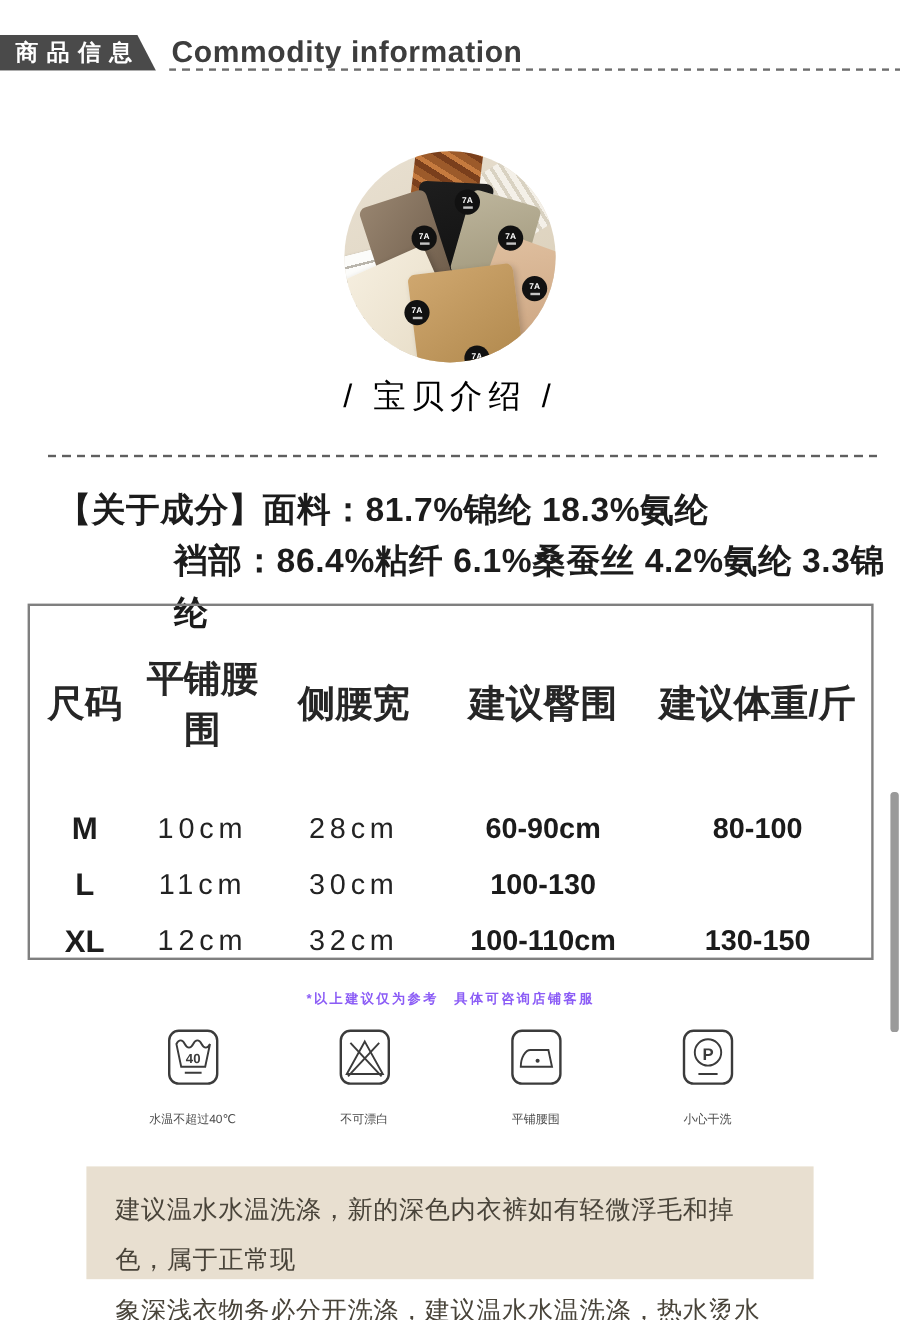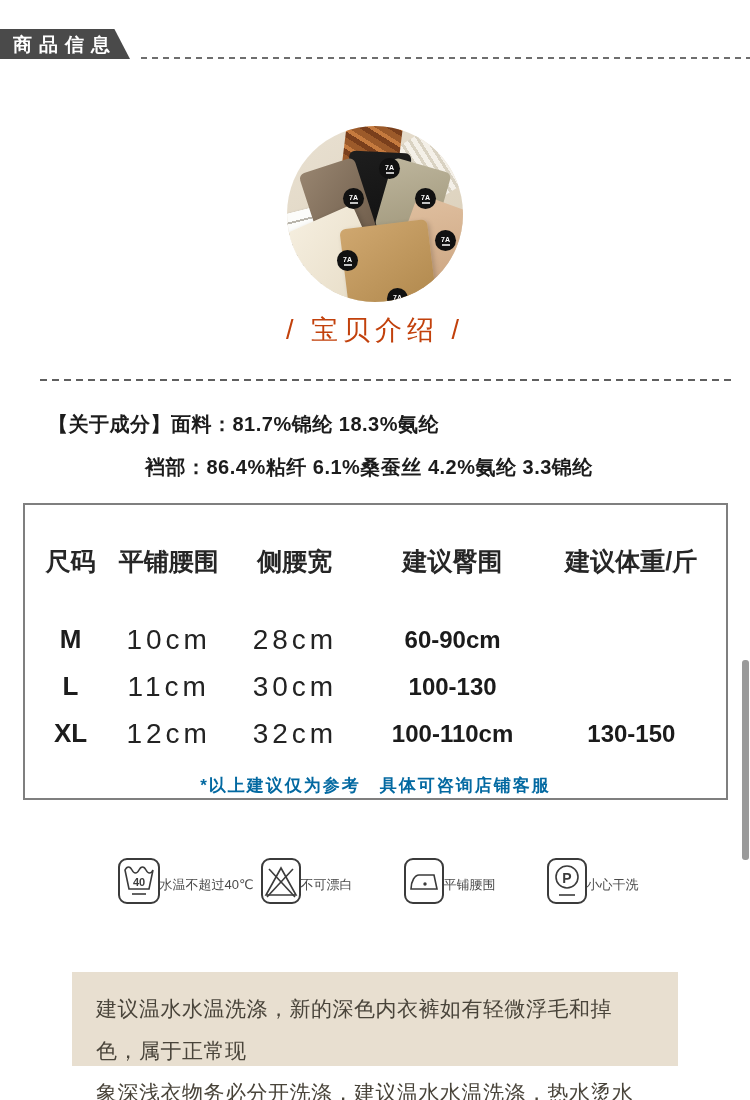--- a/index.html
+++ b/index.html
@@ -47,50 +47,50 @@
     background:linear-gradient(150deg,#cda briefly,#b08850);background:linear-gradient(150deg,#cda briefly);}
   .p-camel{background:linear-gradient(150deg,#cfa76f,#ad8549);box-shadow:2px 2px 5px rgba(0,0,0,.18);}
   .tag7a{
     position:absolute;width:21px;height:21px;border-radius:50%;background:#111111;
     display:flex;flex-direction:column;align-items:center;justify-content:center;z-index:5;
   }
   .tag7a span{color:#ffffff;font-size:7px;font-weight:700;line-height:7px;}
   .tag7a::after{content:"";width:8px;height:2px;margin-top:1px;background:rgba(255,255,255,.75);}
   
   .caption{position:absolute;left:0;top:312px;width:100%;text-align:center;
-    font-size:27px;color:#c2410c;letter-spacing:5px;font-weight:500;}
+    font-size:27px;color:#000000;letter-spacing:5px;font-weight:500;}
   .divider{
     position:absolute;left:40px;top:379px;width:691px;height:2px;
     background:repeating-linear-gradient(90deg,#5f5f5f 0 7px,transparent 7px 12px);
   }
   
-  .comp{position:absolute;left:48px;top:403px;font-size:20px;font-weight:600;color:#1c1c1c;line-height:43px;letter-spacing:.5px;}
+  .comp{position:absolute;left:48px;top:403px;font-size:28px;font-weight:600;color:#1c1c1c;line-height:43px;letter-spacing:.5px;}
   .comp .l2{padding-left:97px;}
   
   .stable{
     position:absolute;left:23px;top:503px;width:705px;height:297px;box-sizing:border-box;
     border:2px solid #7f7f7f;
   }
   .trow{display:grid;grid-template-columns:13% 15% 21% 24% 27%;align-items:center;}
-  .thead{margin-top:40px;font-size:25px;font-weight:600;color:#262626;}
+  .thead{margin-top:40px;font-size:31px;font-weight:600;color:#262626;}
   .tbody{margin-top:38px;}
   .tbody .trow{height:47px;}
   .cell{text-align:center;}
   .c-size{font-size:26px;font-weight:700;color:#1d1d1d;}
-  .c-cm{font-size:28px;color:#232323;letter-spacing:4px;font-weight:500;}
+  .c-cm{font-size:24px;color:#232323;letter-spacing:4px;font-weight:500;}
   .c-bold{font-size:24px;font-weight:700;color:#1b1b1b;}
-  .tnote{margin-top:17px;text-align:center;font-size:17px;font-weight:600;color:#0369a1;letter-spacing:2px;}
+  .tnote{margin-top:17px;text-align:center;font-size:11px;font-weight:600;color:#8b5cf6;letter-spacing:2px;}
   
   .care-row{position:absolute;left:0;top:858px;width:750px;display:flex;justify-content:center;gap:57px;}
-  .care{display:flex;align-items:center;width:86px;}
+  .care{display:flex;flex-direction:column;align-items:center;width:86px;}
   .care-box{
     width:42px;height:46px;box-sizing:border-box;border:2px solid #3b3b3b;border-radius:9px;
     display:flex;align-items:center;justify-content:center;background:#ffffff;
   }
-  .care-label{margin-top:7px;font-size:13px;color:#4a4a4a;white-space:nowrap;}
+  .care-label{margin-top:22px;font-size:10px;color:#4a4a4a;white-space:nowrap;}
   .care svg{stroke:#3b3b3b;fill:none;stroke-width:1.6;}
   .care svg text{fill:#3b3b3b;stroke:none;font-family:"Liberation Sans","DejaVu Sans",sans-serif;}
   
   .note-box{
     position:absolute;left:72px;top:972px;width:606px;height:94px;background:#e8dfd0;
     box-sizing:border-box;padding:16px 24px 0 24px;
   }
   .note-box div{font-size:21px;color:#49443a;line-height:42px;font-weight:500;letter-spacing:.5px;}
   
   .sb-track{position:absolute;right:0;top:0;width:8px;height:1100px;background:transparent;}
@@ -98,20 +98,21 @@
 </style>
 </head>
 <body>
 
 <div class="page">
 
   <div class="hdr">
     <div class="hdr-badge">
       <span>商品信息</span>
     </div>
+    <div class="hdr-title">Commodity information</div>
     <div class="hdr-dash"></div>
   </div>
 
   <div class="hero">
     <div class="piece knit"></div>
     <div class="piece paper"></div>
     <div class="piece p-orange"></div>
     <div class="piece p-black"></div>
     <div class="piece p-taupe"></div>
     <div class="piece p-sage"></div>
@@ -154,20 +155,21 @@
       <div class="cell">侧腰宽</div>
       <div class="cell">建议臀围</div>
       <div class="cell">建议体重/斤</div>
     </div>
     <div class="tbody">
       <div class="trow">
         <div class="cell c-size">M</div>
         <div class="cell c-cm">10cm</div>
         <div class="cell c-cm">28cm</div>
         <div class="cell c-bold">60-90cm</div>
+        <div class="cell c-bold">80-100</div>
       </div>
       <div class="trow">
         <div class="cell c-size">L</div>
         <div class="cell c-cm">11cm</div>
         <div class="cell c-cm">30cm</div>
         <div class="cell c-bold">100-130</div>
       </div>
       <div class="trow">
         <div class="cell c-size">XL</div>
         <div class="cell c-cm">12cm</div>

